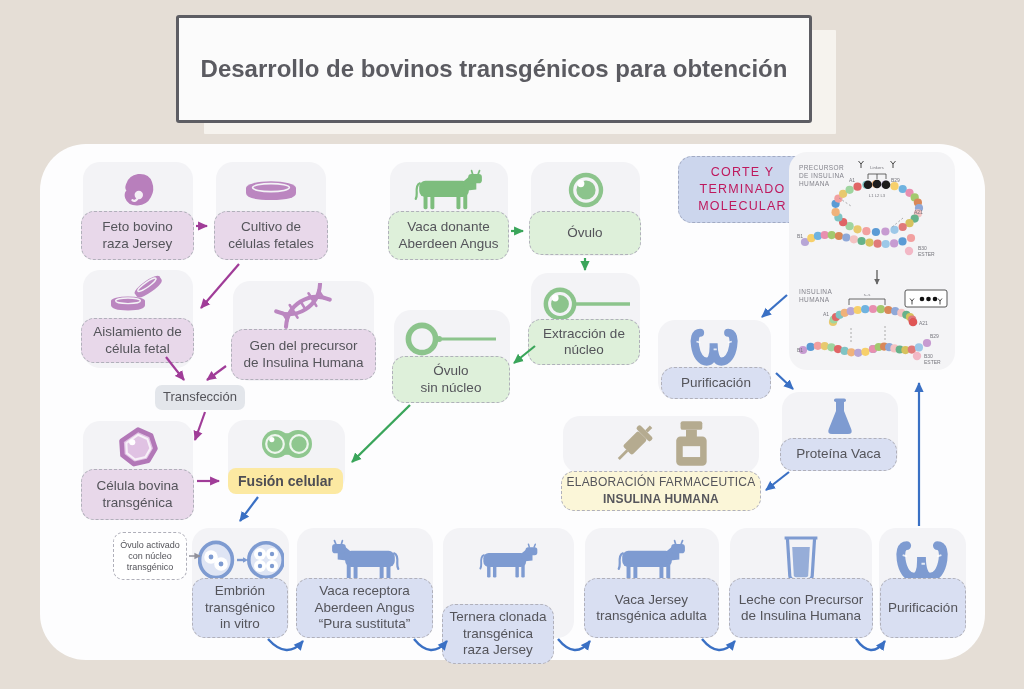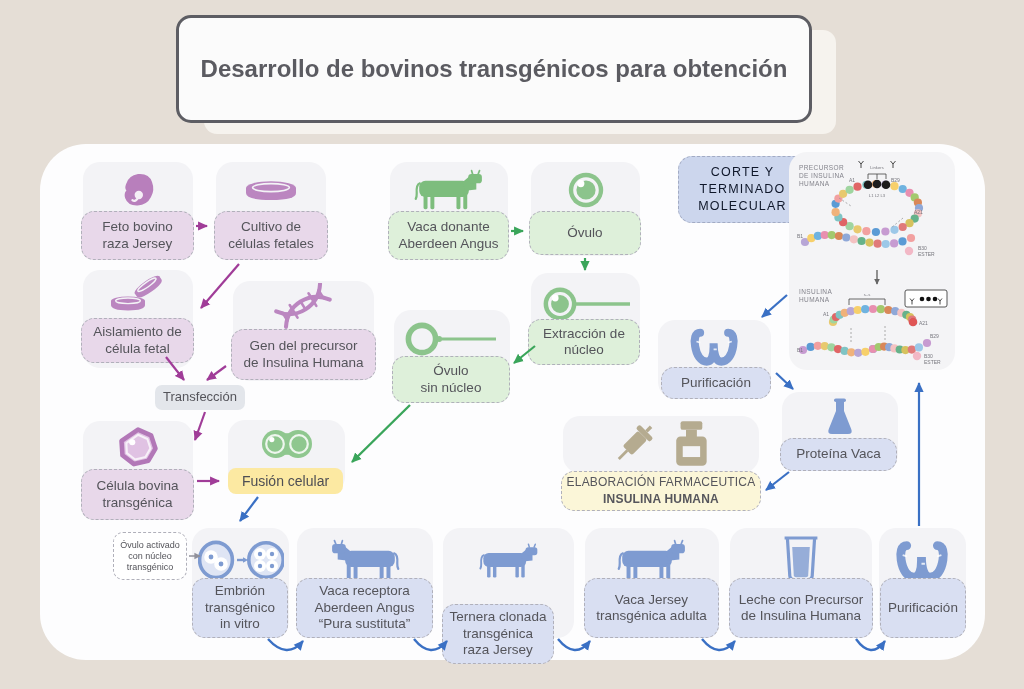--- a/index.html
+++ b/index.html
@@ -1,28 +1,28 @@
 <!DOCTYPE html>
 <html><head>
 <meta charset="utf-8">
 <style>
 html,body{margin:0;padding:0}
 #stage{position:relative;width:1024px;height:689px;background:#e5ded6;font-family:"Liberation Sans","DejaVu Sans",sans-serif;overflow:hidden}
 #panel{position:absolute;left:40px;top:144px;width:945px;height:516px;background:#fdfdfe;border-radius:46px}
-#titlebox{position:absolute;left:176px;top:15px;width:630px;height:102px;background:#fbfbfb;border:3.5px solid #5d5d63;border-radius:15px;box-shadow:26px 13px 0 -2px #f6f3ee;display:flex;flex-direction:column;justify-content:center;align-items:center;color:#5b5b61;font-weight:700;font-size:24px;line-height:34px;text-align:center}
+#titlebox{position:absolute;left:176px;top:15px;width:630px;height:102px;background:#fbfbfb;border:3.5px solid #5d5d63;border-radius:3px;box-shadow:26px 13px 0 -2px #f6f3ee;display:flex;flex-direction:column;justify-content:center;align-items:center;color:#5b5b61;font-weight:700;font-size:24px;line-height:34px;text-align:center}
 .card{position:absolute;background:#f3f3f6;border-radius:17px;display:flex;justify-content:center;align-items:flex-start}
 .lbl{position:absolute;border:1.4px dashed #b0b0ba;border-radius:13px;display:flex;align-items:center;justify-content:center;text-align:center;font-size:13.5px;line-height:16.5px;color:#54545a;white-space:pre-line;box-sizing:border-box;padding:3px 5px}
 .purple{background:#e8d8ea}
 .green{background:#def0da}
 .blue{background:#d9dff2}
 .plain{background:#e3e6eb;border:none;border-radius:7px;font-size:13px}
-.ylw{background:#fce9a2;border:none;border-radius:8px;font-weight:400;color:#4e4e54;font-size:14px}
+.ylw{background:#fce9a2;border:none;border-radius:8px;font-weight:700;color:#4e4e54;font-size:14px}
 .ylw2{background:#fbf6d8;flex-direction:column;line-height:17px}
 .note{background:#fff;border-radius:10px;font-size:9px;line-height:11px}
-.corte{background:#ccd6ed;border-radius:14px;font-size:12.5px;letter-spacing:1.2px;line-height:17px;color:#0f172a;border-color:#a2abc4}
+.corte{background:#ccd6ed;border-radius:14px;font-size:12.5px;letter-spacing:1.2px;line-height:17px;color:#be185d;border-color:#a2abc4}
 .molpanel{position:absolute;left:789px;top:152px;width:166px;height:218px;background:#f4f4f6;border-radius:18px}
 .mol-lbl{position:absolute;font-size:6.5px;line-height:8px;color:#84848c;letter-spacing:.4px;white-space:pre-line}
 .elab1{font-size:12px;letter-spacing:.2px;color:#56565c;white-space:nowrap}
 .elab2{font-size:12px;letter-spacing:.2px;color:#56565c;font-weight:700;white-space:nowrap}
 svg{display:block}
 .arrows{position:absolute;left:0;top:0;pointer-events:none}
 </style>
 </head>
 <body>
 

